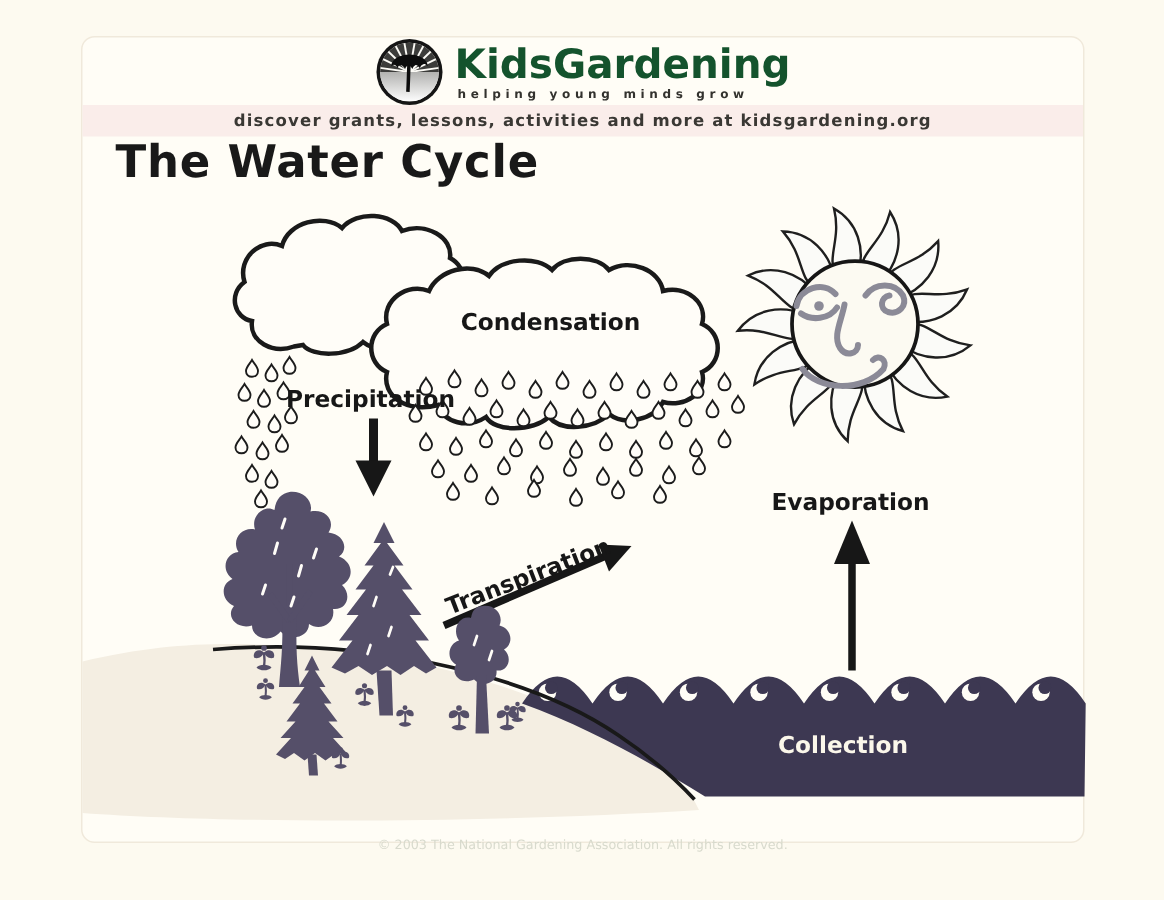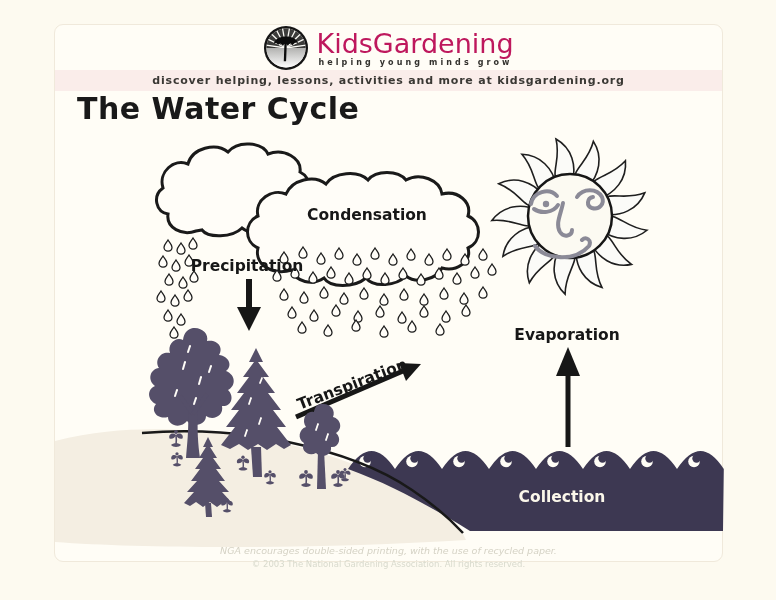--- a/index.html
+++ b/index.html
@@ -8,21 +8,21 @@
   .page { position:relative; width:776px; height:600px; }
   .card {
     position:absolute; left:54px; top:24px; width:669px; height:538px;
     background:#fffdf6; border:1px solid #f0e9db; border-radius:9px;
   }
   .header-row {
     position:absolute; left:54px; top:26px; width:669px; height:44px;
     display:flex; align-items:center; justify-content:center; gap:7px;
   }
   .logo-text { display:flex; flex-direction:column; align-items:flex-start; }
-  .brand { font-size:27px; font-weight:normal; color:#be185d; letter-spacing:0px; line-height:1; }
+  .brand { font-size:27px; font-weight:bold; color:#14532d; letter-spacing:0px; line-height:1; }
   .tagline { font-size:8px; font-weight:bold; color:#33322e; letter-spacing:3.1px; margin-top:1px; margin-left:2px;text-align:right; }
   .band {
     position:absolute; left:55px; top:70px; width:667px; height:21px;
     background:#faedea; display:flex; align-items:center; justify-content:center;
   }
   .band span { font-size:11px; font-weight:bold; color:#3a3834; letter-spacing:0.8px; }
   h1.title {
     position:absolute; left:57px; top:94px;
     font-size:30px; font-weight:bold; color:#191919; letter-spacing:0.5px; line-height:1;margin-left:20px;
   }
@@ -71,21 +71,21 @@
         <path d="M11,19.5 C12,9 35,9 36,19.5 C33,16.5 31.5,18.5 30.5,21 C28.5,17.5 26.5,18.5 25.5,21.5 C23.5,18 21.5,18.5 20.5,21.5 C18.5,18 16,18 15.5,21 C14,18 12.5,18 11,19.5 Z" fill="#0c0c0c"></path>
       </g>
     </svg>
     <div class="logo-text">
       <div class="brand">KidsGardening</div>
       <div class="tagline">helping young minds grow</div>
     </div>
   </div>
 
   <div class="band">
-    <span>discover helping, lessons, activities and more at kidsgardening.org</span>
+    <span>discover grants, lessons, activities and more at kidsgardening.org</span>
   </div>
 
   <h1 class="title">The Water Cycle</h1>
 
   <svg class="diagram" viewBox="0 0 776 600">
     <defs>
       <path id="drop" d="M0,0 C1.8,3.2 5,5.6 5,9.2 C5,12 2.8,14 0,14 C-2.8,14 -5,12 -5,9.2 C-5,5.6 -1.8,3.2 0,0 Z" fill="#fffdf8" stroke="#1c1c1c" stroke-width="1.6"></path>
       <radialGradient id="sunray" gradientUnits="userSpaceOnUse" cx="570" cy="216" r="84">
         <stop offset="0.42" stop-color="#464646"></stop>
         <stop offset="0.62" stop-color="#757573"></stop>
@@ -314,15 +314,14 @@
       <use href="#sprout" transform="translate(177 464) scale(.85)"></use>
       <use href="#sprout" transform="translate(243 468) scale(.9)"></use>
       <use href="#sprout" transform="translate(270 482) scale(.85)"></use>
       <use href="#sprout" transform="translate(306 484)"></use>
       <use href="#sprout" transform="translate(338 484)"></use>
       <use href="#sprout" transform="translate(227 510) scale(.85)"></use>
       <use href="#sprout" transform="translate(345 479) scale(.8)"></use>
     </g>
   </svg>
 
-  <div class="footer footer-1">NGA encourages double-sided printing, with the use of recycled paper.</div>
   <div class="footer footer-2">© 2003 The National Gardening Association. All rights reserved.</div>
 </div>
 
 </body></html>

